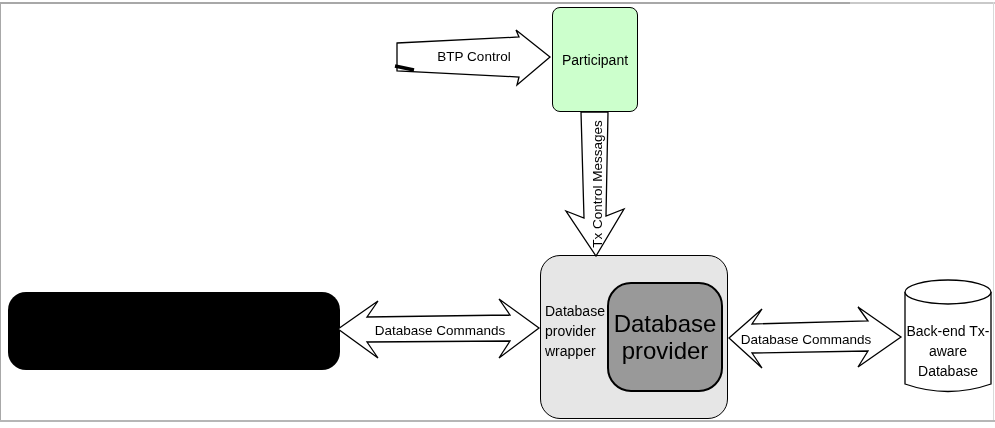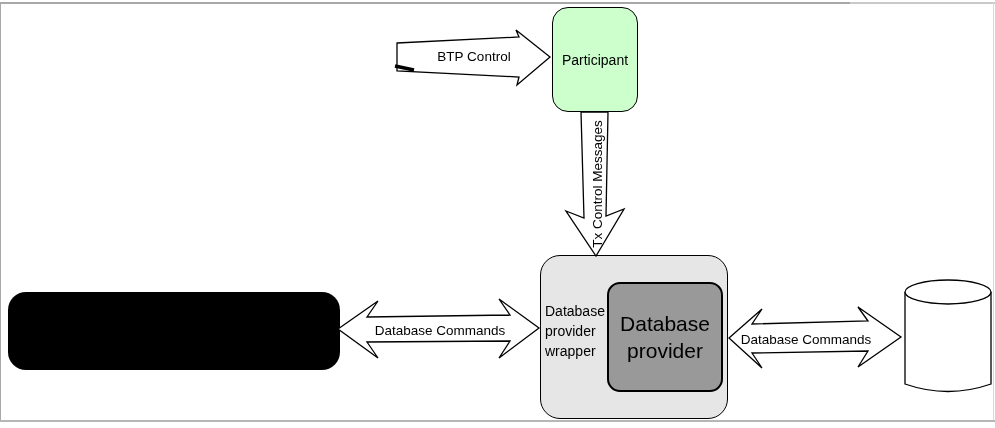--- a/index.html
+++ b/index.html
@@ -9,24 +9,24 @@
   }
   .abs{position:absolute;}
   
   .frame-top{left:0;top:2px;width:995px;height:2px;background:#a8a8a8;}
   .frame-top-right{left:850px;top:2px;width:145px;height:2px;background:#c9c9c9;}
   .frame-left{left:0;top:2px;width:1px;height:419px;background:#a8a8a8;}
   .frame-bottom{left:0;top:420px;width:995px;height:2px;background:#b6b6b6;}
   .frame-right{left:993px;top:2px;width:1px;height:418px;background:#d9d9d9;}
   
   .node{display:flex;align-items:center;justify-content:center;text-align:center;box-sizing:border-box;}
-  .participant{left:552px;top:7px;width:86px;height:105px;border:1.5px solid #000;border-radius:16px;font-size:14px;}
+  .participant{left:552px;top:7px;width:86px;height:105px;border:1.5px solid #000;border-radius:8px;font-size:14px;}
   .wrapper-box{left:540px;top:255px;width:188px;height:164px;border:1.5px solid #000;border-radius:20px;}
   .wrapper-label{left:545px;top:301px;width:66px;font-size:14px;line-height:20px;text-align:left;}
-  .provider-box{left:607px;top:282px;width:116px;height:110px;border:2px solid #000;border-radius:13px;font-size:21px;line-height:27px;}
+  .provider-box{left:607px;top:282px;width:116px;height:110px;border:2px solid #000;border-radius:24px;font-size:24px;line-height:27px;}
   .ws-box{left:8px;top:292px;width:332px;height:78px;border-radius:18px;font-weight:bold;font-size:15px;}
   .cyl-label{left:905px;top:321px;width:86px;text-align:center;font-size:14px;line-height:20px;}
   .cyl-label span{display:block;}
   
   .connectors{left:0;top:0;pointer-events:none;}
   
   .edge-label{font-size:13.5px;white-space:nowrap;transform:translate(-50%,-50%);}
   .edge-label.vertical{transform:translate(-50%,-50%) rotate(-90deg);}
 </style>
 </head>
@@ -59,14 +59,19 @@
 
     <path d="M 905,292 L 905,384 Q 948,399 991,384 L 991,292" fill="#ffffff" stroke="#000000" stroke-width="1.3"></path>
     <ellipse cx="948" cy="292" rx="43" ry="12" fill="#ffffff" stroke="#000000" stroke-width="1.3"></ellipse>
   </svg>
 
   <div class="abs edge-label" style="left:474px;top:56px;">BTP Control</div>
   <div class="abs edge-label vertical" style="left:597px;top:184px;">Tx Control Messages</div>
   <div class="abs edge-label" style="left:440px;top:330px;">Database Commands</div>
   <div class="abs edge-label" style="left:806px;top:339px;">Database Commands</div>
 
+  <div class="abs cyl-label" style="color: rgb(0, 0, 0);">
+    <span>Back-end Tx-</span>
+    <span>aware</span>
+    <span>Database</span>
+  </div>
 
 </div>
 
 </body></html>

